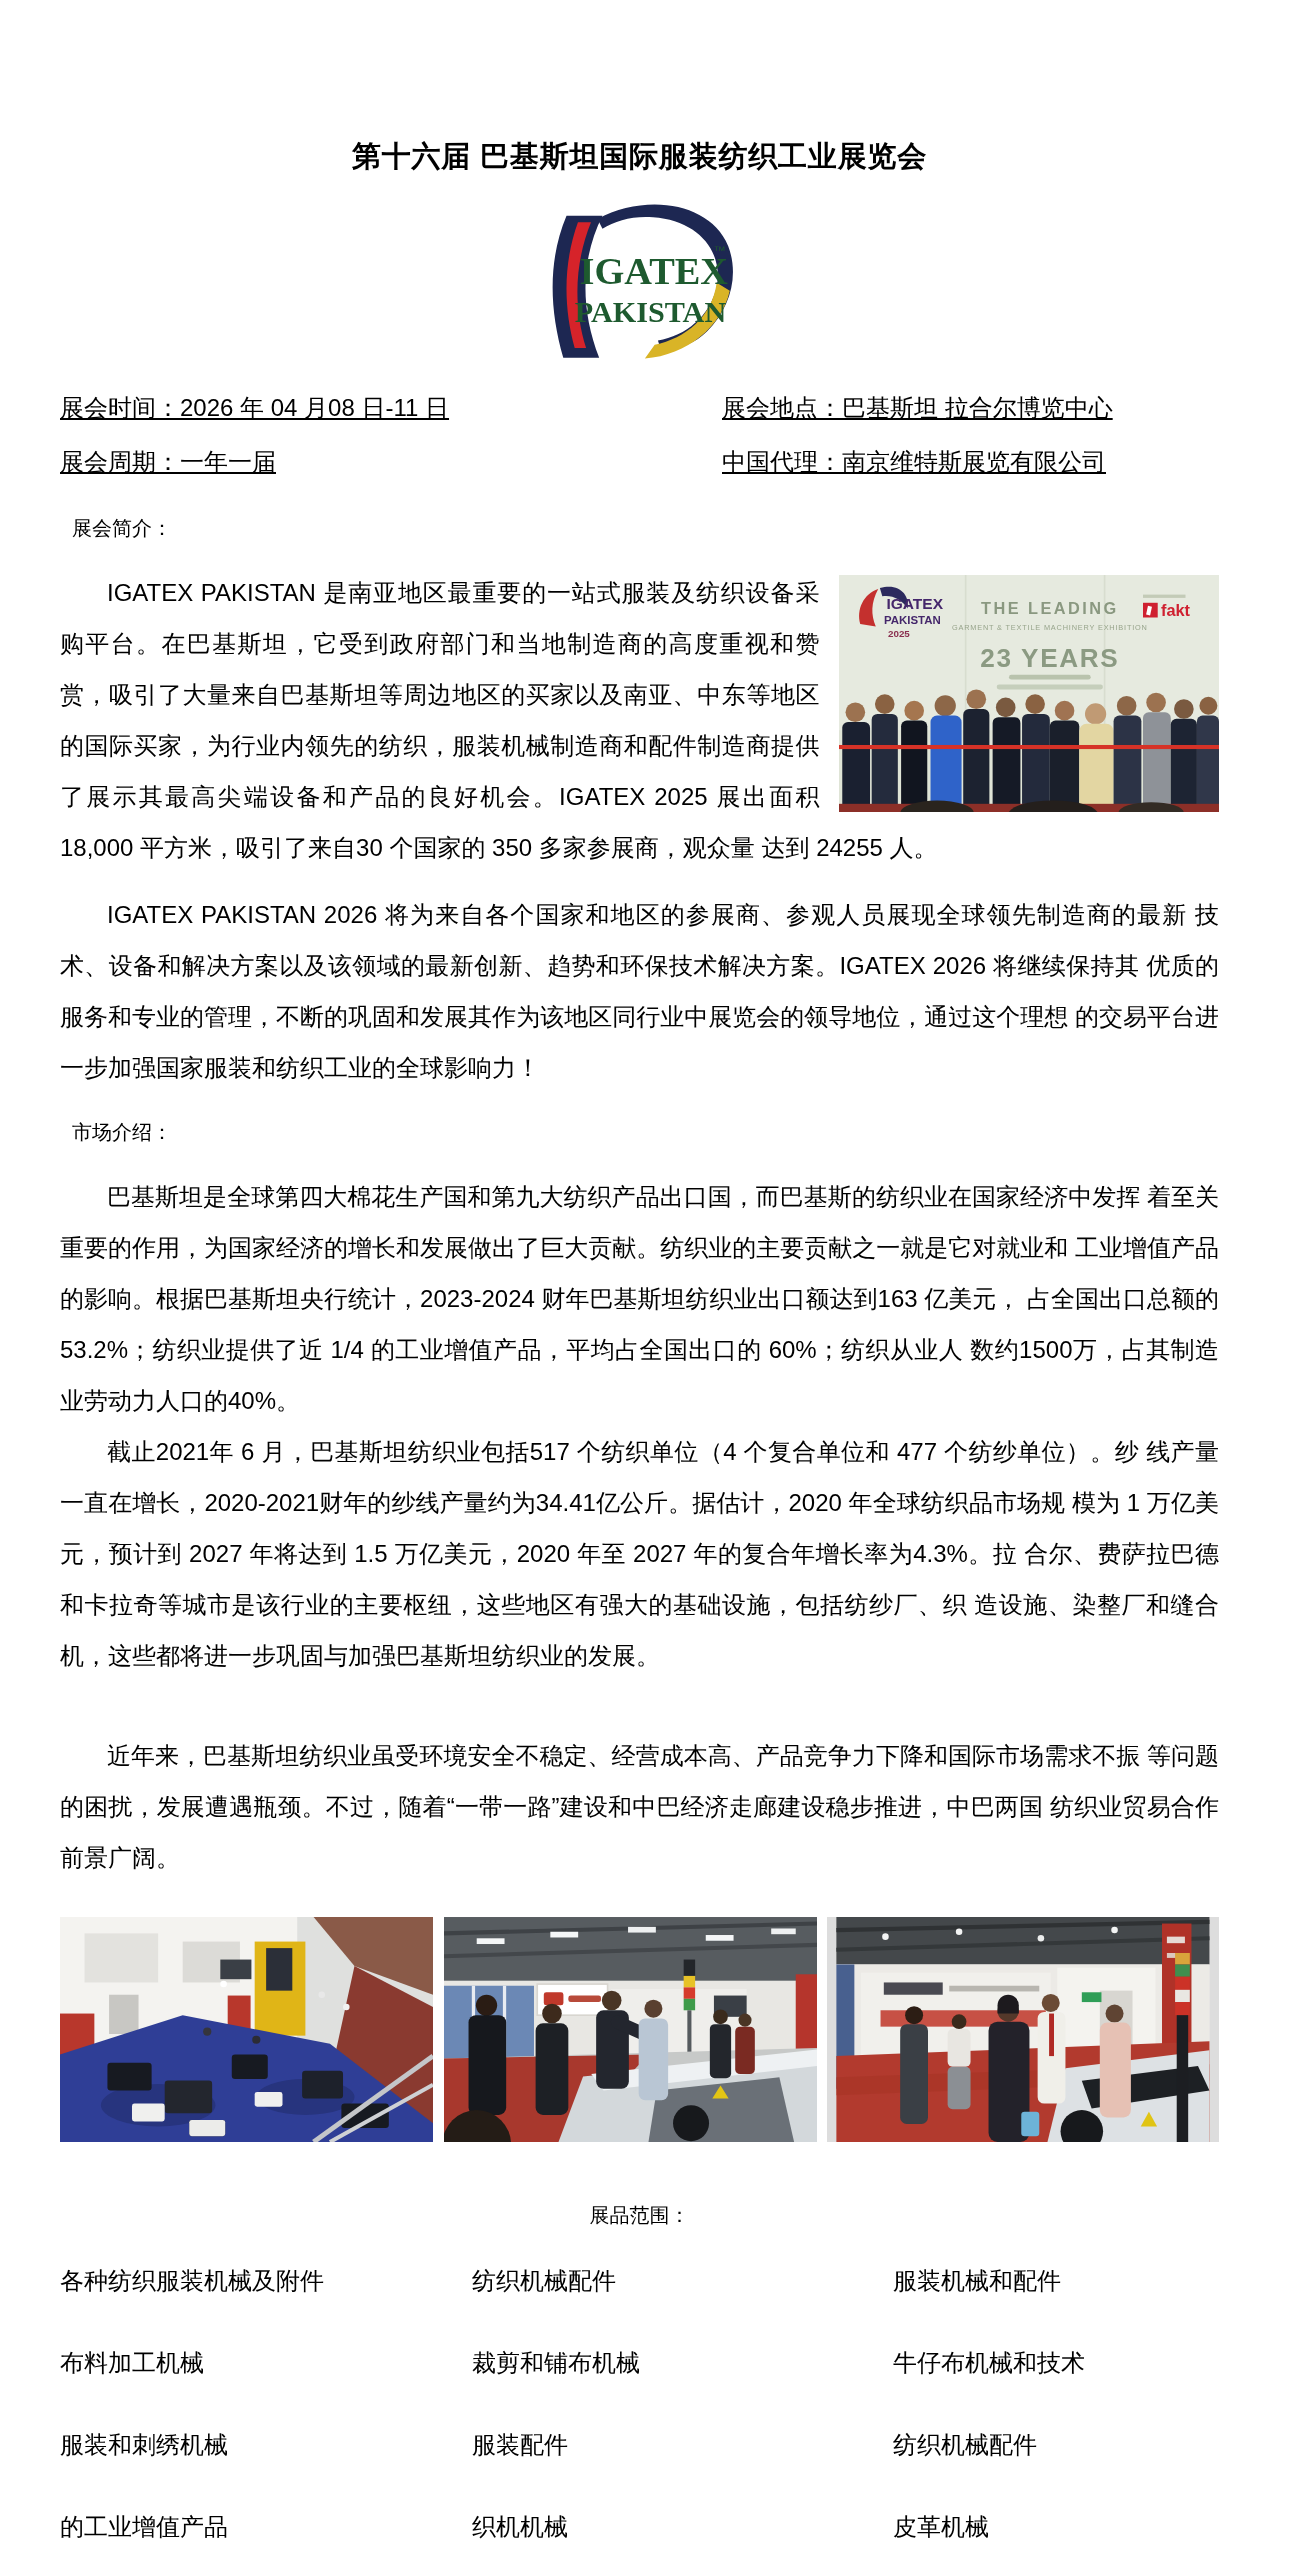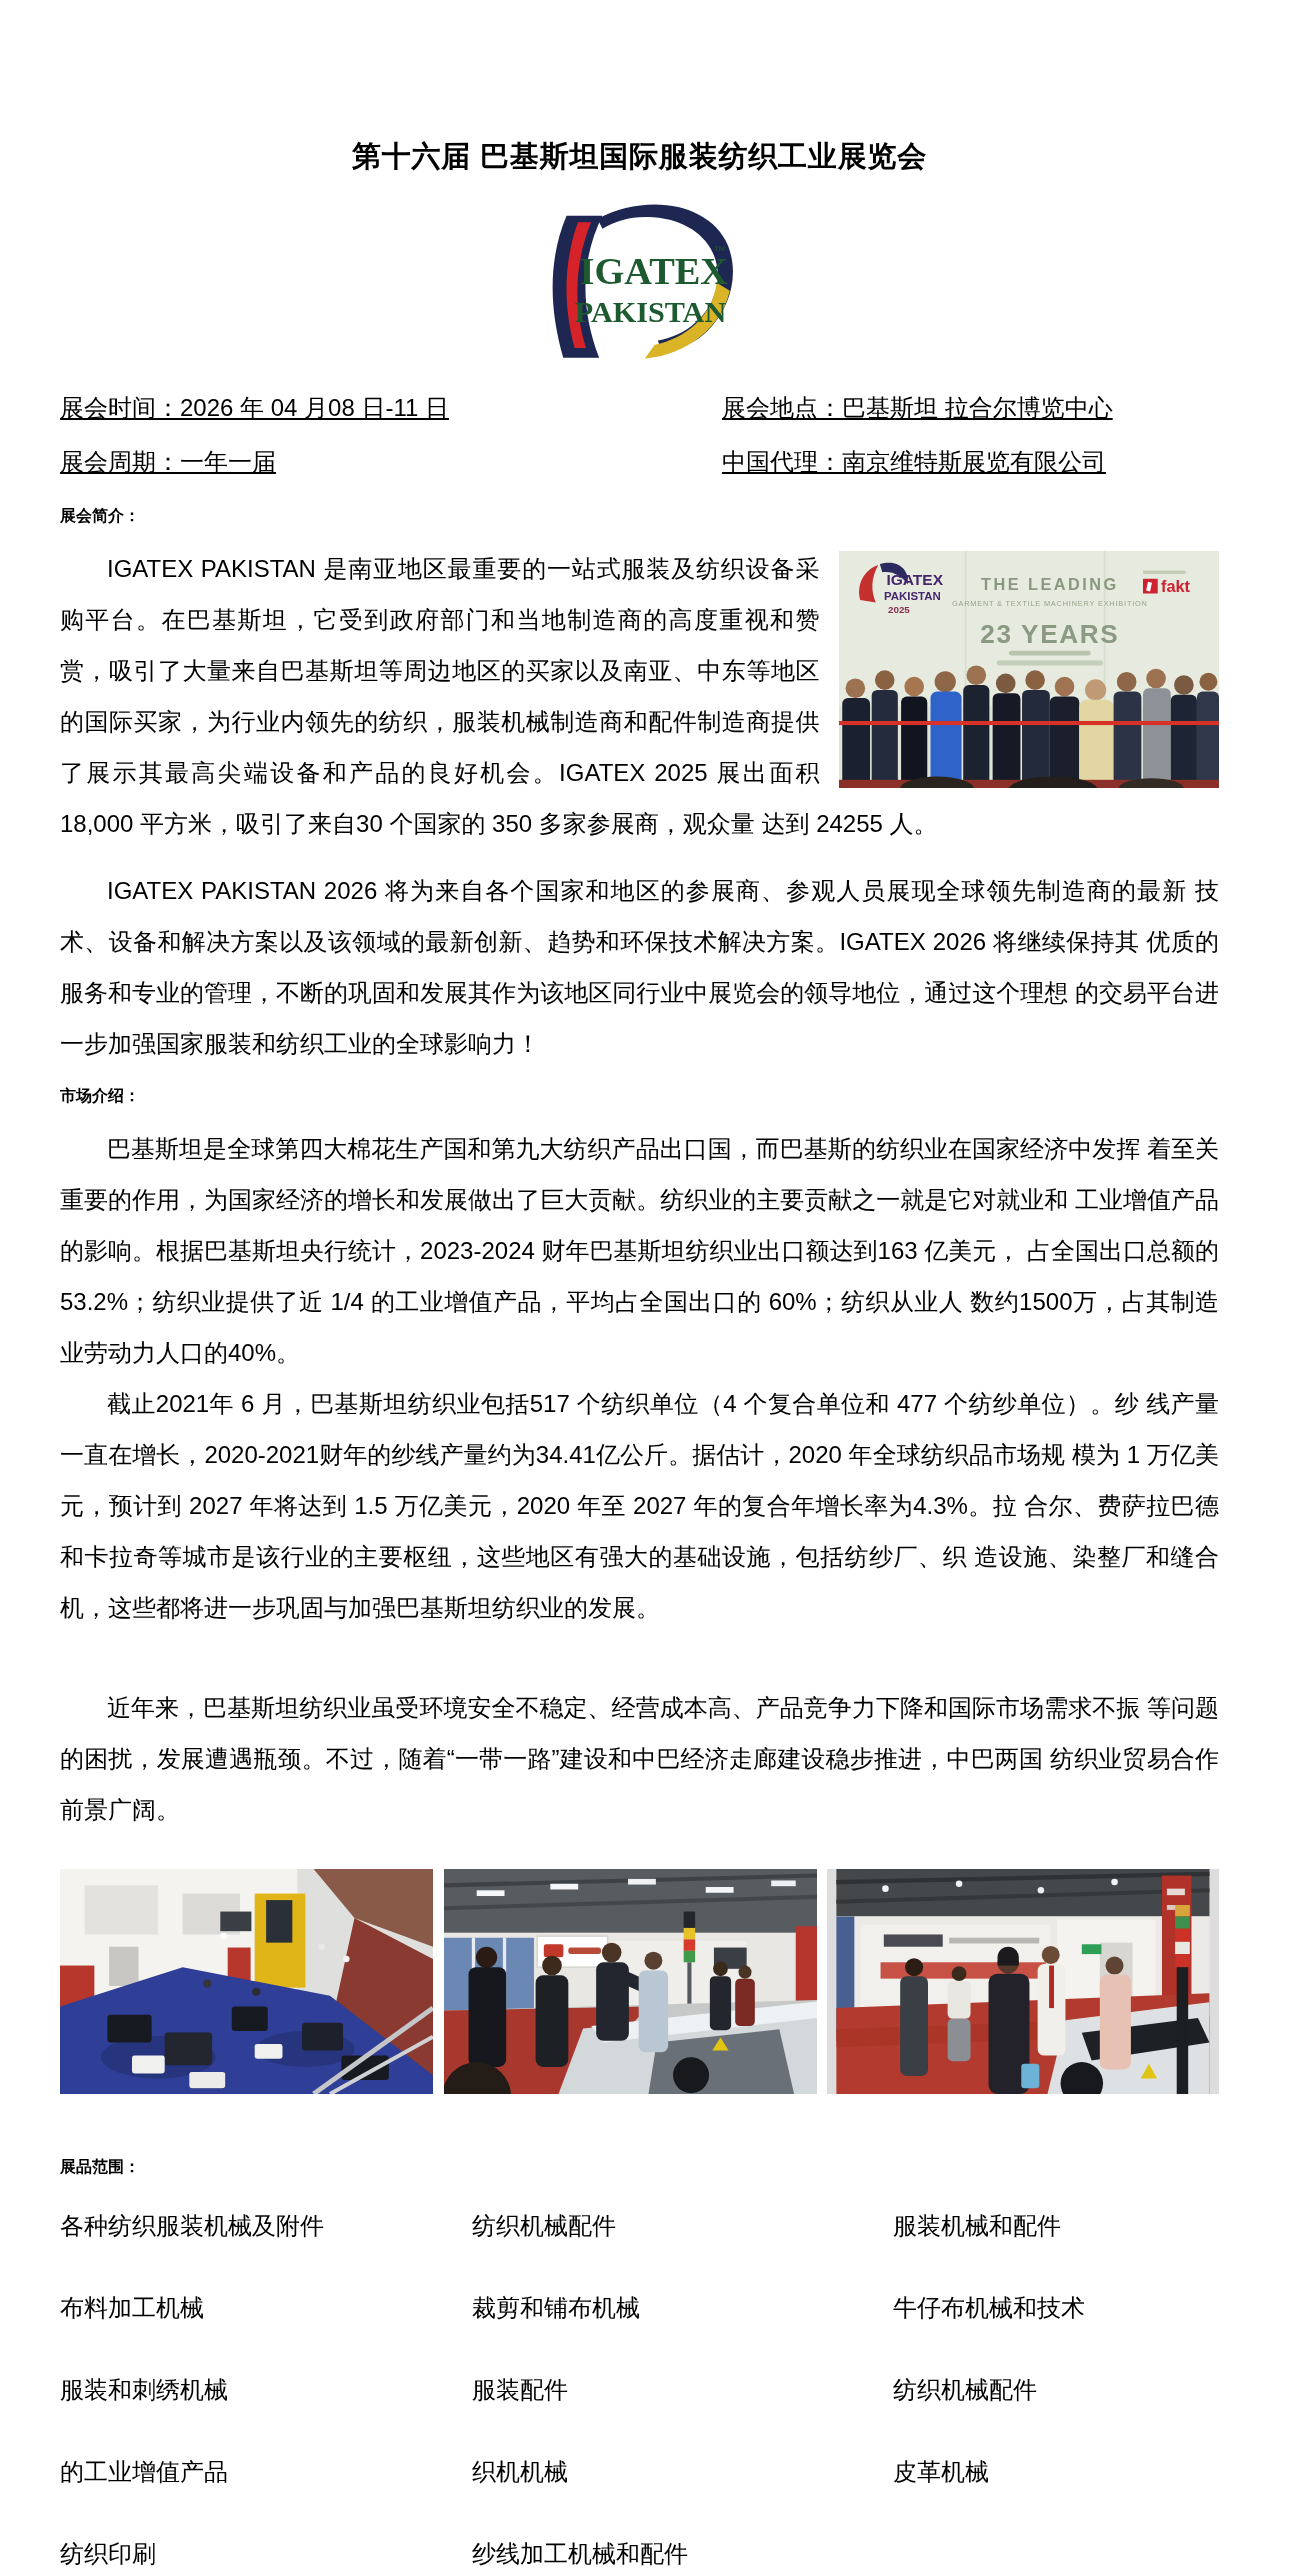--- a/index.html
+++ b/index.html
@@ -13,36 +13,36 @@
   .doc-title {
     margin:0; font-size:29px; font-weight:bold; text-align:center;
     line-height:34px; letter-spacing:0.8px;
   }
   .logo-wrap { width:232px; height:160px; margin:28px auto 0; }
   .logo-wrap svg { display:block; width:100%; height:100%; }
   .meta { margin-top:19.6px; font-size:24px;text-decoration:underline; }
   .meta-row { display:flex; line-height:54px; }
   .meta-left { width:662px; flex:0 0 662px; }
   .meta-right { flex:1; }
-  .sec-heading { margin:0; font-size:16px; font-weight:bold; line-height:54px; }
+  .sec-heading { margin:12px; font-size:20px; font-weight:normal; line-height:54px; }
   .para { font-size:24px; line-height:51px; text-align:justify; text-indent:47px; margin:0; }
   .intro-flow { font-size:24px; line-height:51px; text-align:justify; text-indent:47px; }
   .inline-photo {
     float:right; width:380px; height:237px; margin:8.2px 0 6.5px 19.6px;
     text-indent:0; overflow:hidden;
   }
   .inline-photo svg { display:block; width:100%; height:100%; }
   .clearfix::after { content:""; display:block; clear:both; }
   .mt20 { margin-top:16.4px; }
   .mt60 { margin-top:49px; }
   .photo-row { display:flex; gap:10.6px; margin-top:34px; }
   .photo { width:373px; height:225px; flex:0 0 373px; overflow:hidden; background:#ddd; }
   .photo:last-child { flex:1; }
   .photo svg { display:block; width:100%; height:100%; }
-  .scope-heading { margin-top:46px; }
+  .scope-heading { margin-top:46px;text-align:center; }
   .scope-grid {
     display:grid; grid-template-columns:384px 393px 364px;
     font-size:24px; line-height:54px; margin-top:4.9px;gap:28px;
   }
   .scope-cell { white-space:nowrap; }
 </style>
 </head>
 <body>
 
 <div class="page">

